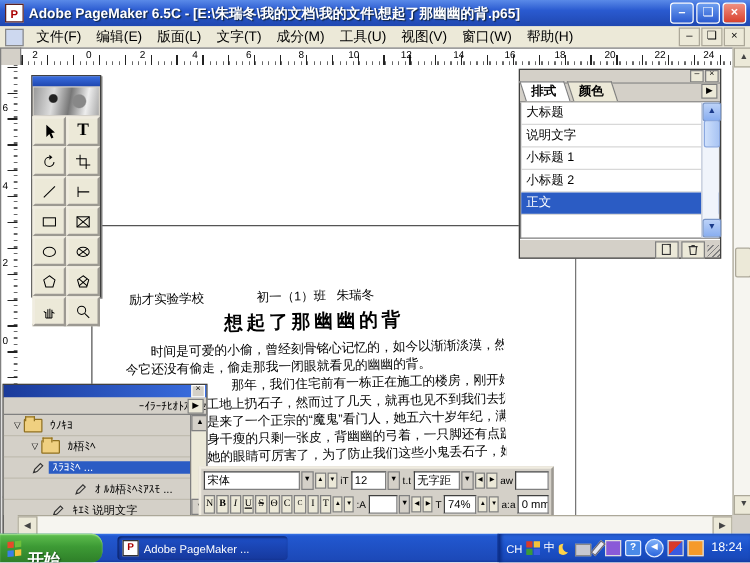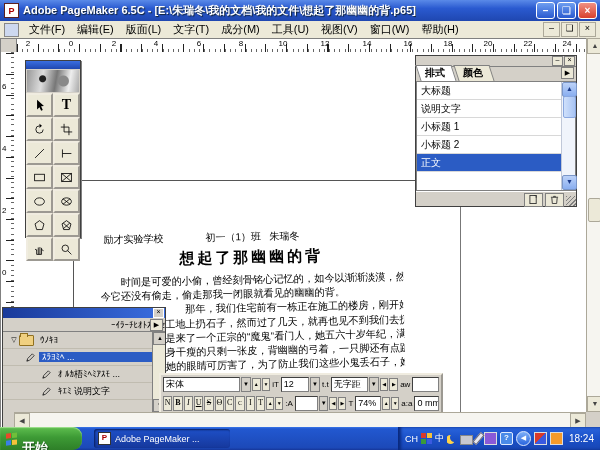--- a/index.html
+++ b/index.html
@@ -325,28 +325,33 @@
     <div class="sp-head">
       <span>ｰｲﾗｰﾁﾋｵﾄｽﾅｱｾ</span>
       <div class="pal-menu">▶</div>
     </div>
     <div class="sp-tree">
       <div class="sp-row" style="padding-left:6px">
         <span class="sp-exp">▽</span>
         <span class="folder"></span>
         <span class="lbl">ｳﾉｷﾖ</span>
       </div>
+      <div class="sp-row" style="padding-left:20px">
+        <span class="sp-exp">▽</span>
+        <span class="folder"></span>
+        <span class="lbl">ｶ梧ﾐﾍ</span>
+      </div>
       <div class="sp-row" style="padding-left:22px">
         <svg class="pen" viewBox="0 0 12 12">
             <path d="M2 10 L3 7 L8 2 L10 4 L5 9 Z" fill="none" stroke="#333"></path>
             <path d="M2 10 L4 9.5 L2.5 8 Z" fill="#333"></path>
           </svg>
         <span class="lbl sel">ｽﾗﾖﾐﾍ ...</span>
       </div>
-      <div class="sp-row" style="padding-left:38px">
+      <div class="sp-row" style="padding-left:56px">
         <svg class="pen" viewBox="0 0 12 12">
             <path d="M2 10 L3 7 L8 2 L10 4 L5 9 Z" fill="none" stroke="#333"></path>
             <path d="M2 10 L4 9.5 L2.5 8 Z" fill="#333"></path>
           </svg>
         <span class="lbl">ｵ ﾙｶ梧ﾐﾍﾐｱｽﾓ ...</span>
       </div>
       <div class="sp-row" style="padding-left:38px">
         <svg class="pen" viewBox="0 0 12 12">
             <path d="M2 10 L3 7 L8 2 L10 4 L5 9 Z" fill="none" stroke="#333"></path>
             <path d="M2 10 L4 9.5 L2.5 8 Z" fill="#333"></path>

